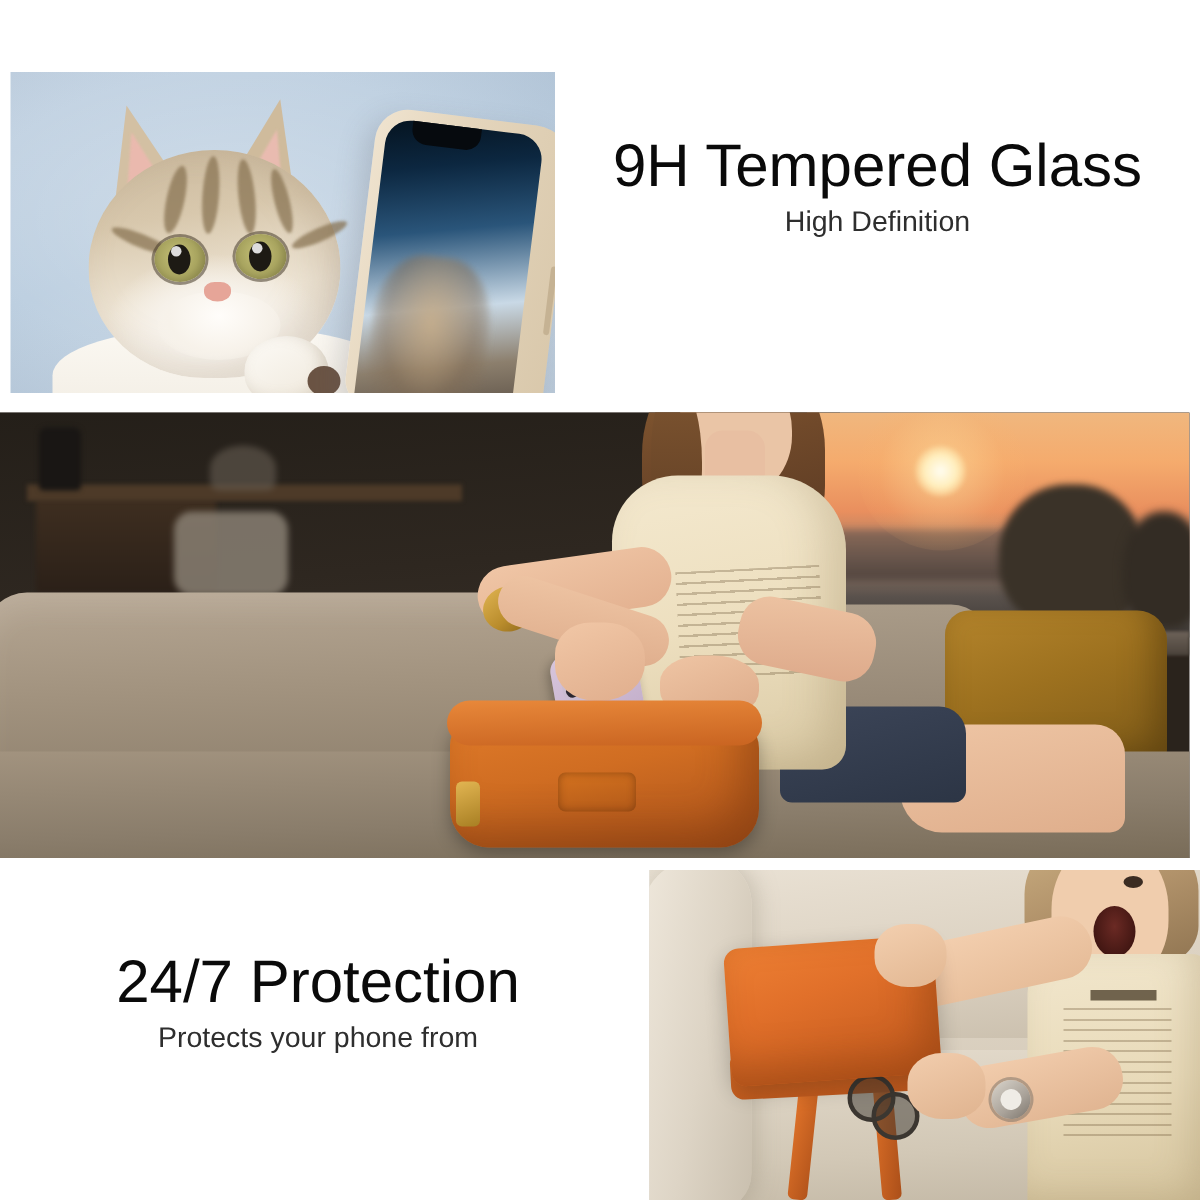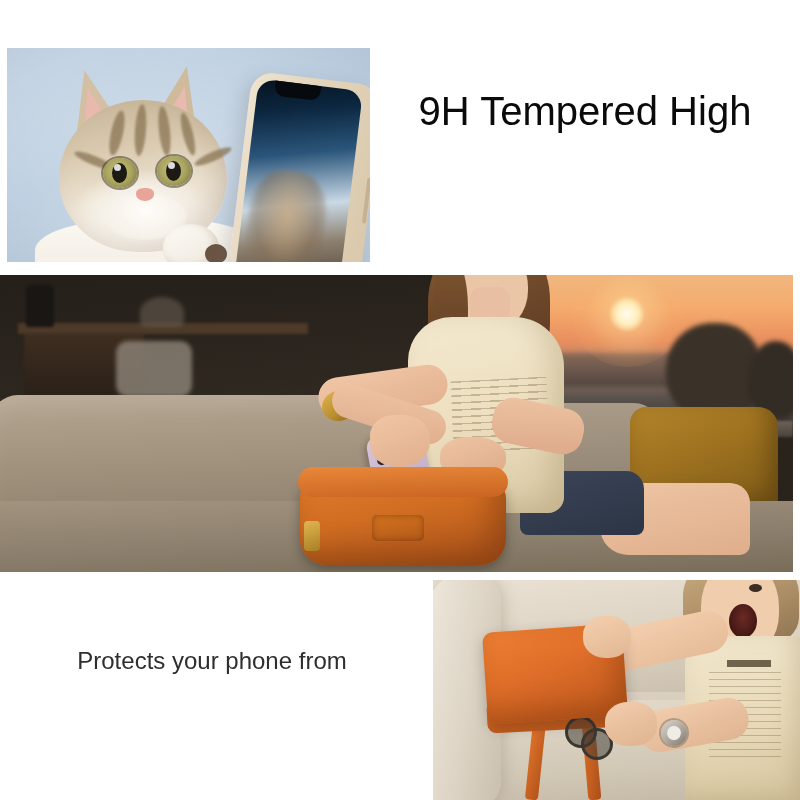--- a/index.html
+++ b/index.html
@@ -720,21 +720,21 @@
   }
   .subline {
     font-size: 19px;
     line-height: 1.62;
     color: #2e2e2e;
     font-weight: 400;
     white-space: nowrap;
   }
   #text-glass .subline:first-of-type { margin-top: 9px; }
   #text-protection .headline { font-size: 40px; }
-  #text-protection .subline { font-size: 24px; }
+  #text-protection .subline { font-size: 19px; }
   #text-protection .subline:first-of-type { margin-top: 10px; }
 </style>
 </head>
 <body>
 
 <div class="panel" id="panel-cat">
   <div class="cat-vignette"></div>
 
   <div class="cat-ear cat-ear-l"></div>
   <div class="cat-ear-l-inner"></div>
@@ -853,18 +853,20 @@
   <div class="sh-tote"></div>
 
   <div class="sh-hand"></div>
   <div class="sh-hand2"></div>
   <div class="sh-watch">
       <i></i>
     </div>
 </div>
 
 <div class="text-block" id="text-glass">
-  <div class="headline">9H Tempered High</div>
+  <div class="headline">9H Tempered Glass</div>
+  <div class="subline">High Definition</div>
 </div>
 
 <div class="text-block" id="text-protection">
+  <div class="headline">24/7 Protection</div>
   <div class="subline">Protects your phone from</div>
 </div>
 
 </body></html>

